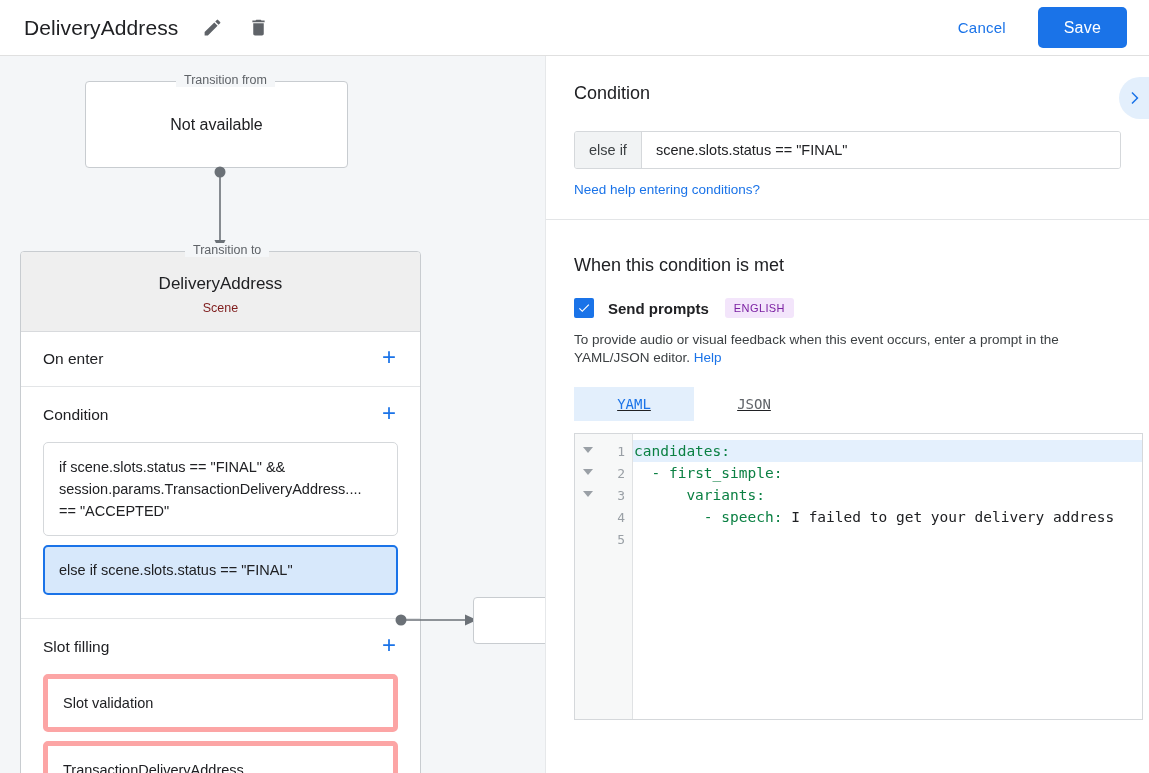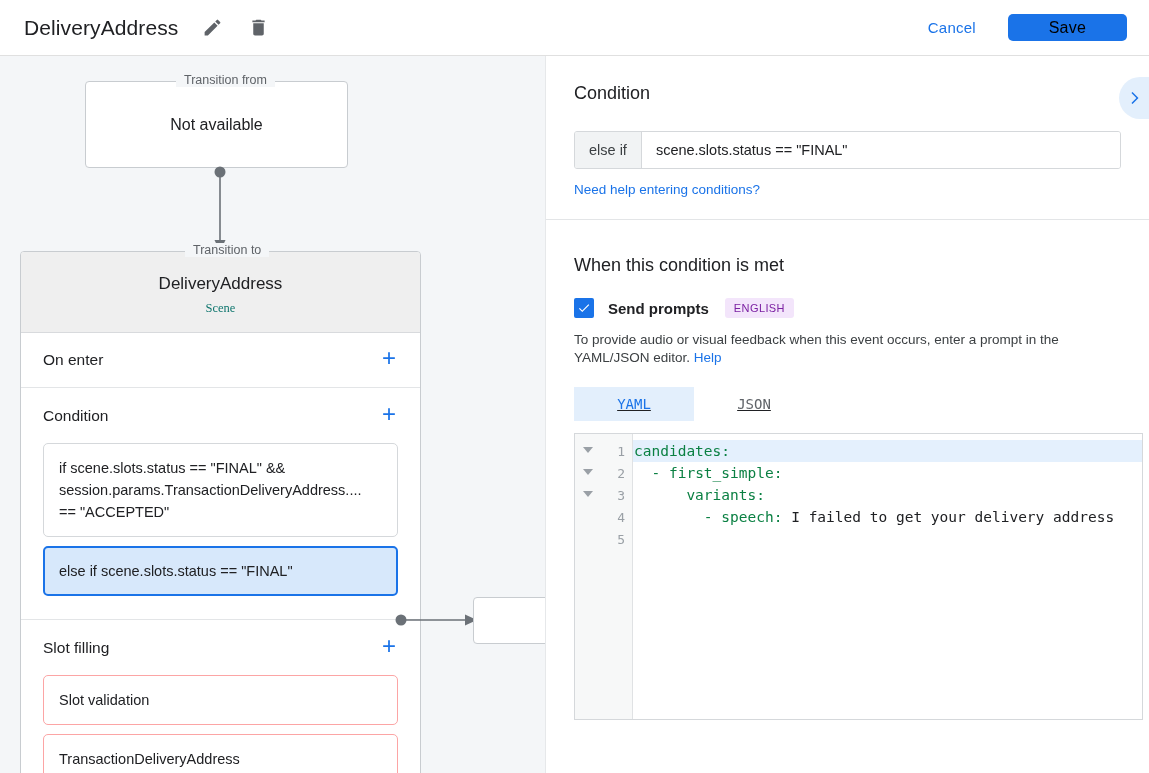--- a/index.html
+++ b/index.html
@@ -38,27 +38,27 @@
     background: none; border: none;
     color: #1a73e8;
     font-family: "Liberation Sans", sans-serif;
     font-size: 15px;
     padding: 8px 14px;
     cursor: pointer;
     letter-spacing: .2px;
   }
   .btn-save {
     background: #1a73e8;
-    color: #000000;
+    color: #ffffff;
     border: none;
     border-radius: 5px;
     font-family: "Liberation Sans", sans-serif;
     font-size: 16px;
-    padding: 0 41px;
-    height: 27px;
+    padding: 0 26px;
+    height: 41px;
     margin-left: 18px;
     margin-right: 22px;
     cursor: pointer;
     letter-spacing: .2px;
   }
 
   
   .left-panel {
     position: absolute; left: 0; top: 56px;
     width: 545px; height: 717px;
@@ -120,21 +120,21 @@
     z-index: 3;
   }
   .node-to-header {
     background: #efefef;
     border-bottom: 1px solid #d8dadd;
     border-radius: 3px 3px 0 0;
     padding: 22px 0 16px 0;
     text-align: center;
   }
   .node-to-title { font-size: 17px; color: #202124; }
-  .node-to-sub { font-size: 12.5px; color: #0f766e; margin-top: 7px; font-family: Liberation Serif, serif; }
+  .node-to-sub { font-size: 12.5px; color: #7f1d1d; margin-top: 7px; }
 
   .section-row {
     display: flex; align-items: center;
     justify-content: space-between;
     padding: 0 22px 0 22px;
     height: 55px;
     border-bottom: 1px solid #e3e5e7;
   }
   .section-title { font-size: 15.5px; color: #202124; }
   .plus-btn {
@@ -156,21 +156,21 @@
     margin-bottom: 9px;
     white-space: pre-wrap;
     cursor: pointer;
   }
   .cond-box.selected {
     background: #d7e8fb;
     border: 2px solid #1a73e8;
     padding: 12px 14px;
   }
   .slot-box {
-    border: 1px solid #fca5a5;
+    border: 5px solid #fca5a5;
     border-radius: 5px;
     padding: 16px 15px;
     font-size: 14.5px;
     color: #202124;
     background: #fff;
     margin-bottom: 9px;
     cursor: pointer;
   }
 
   

